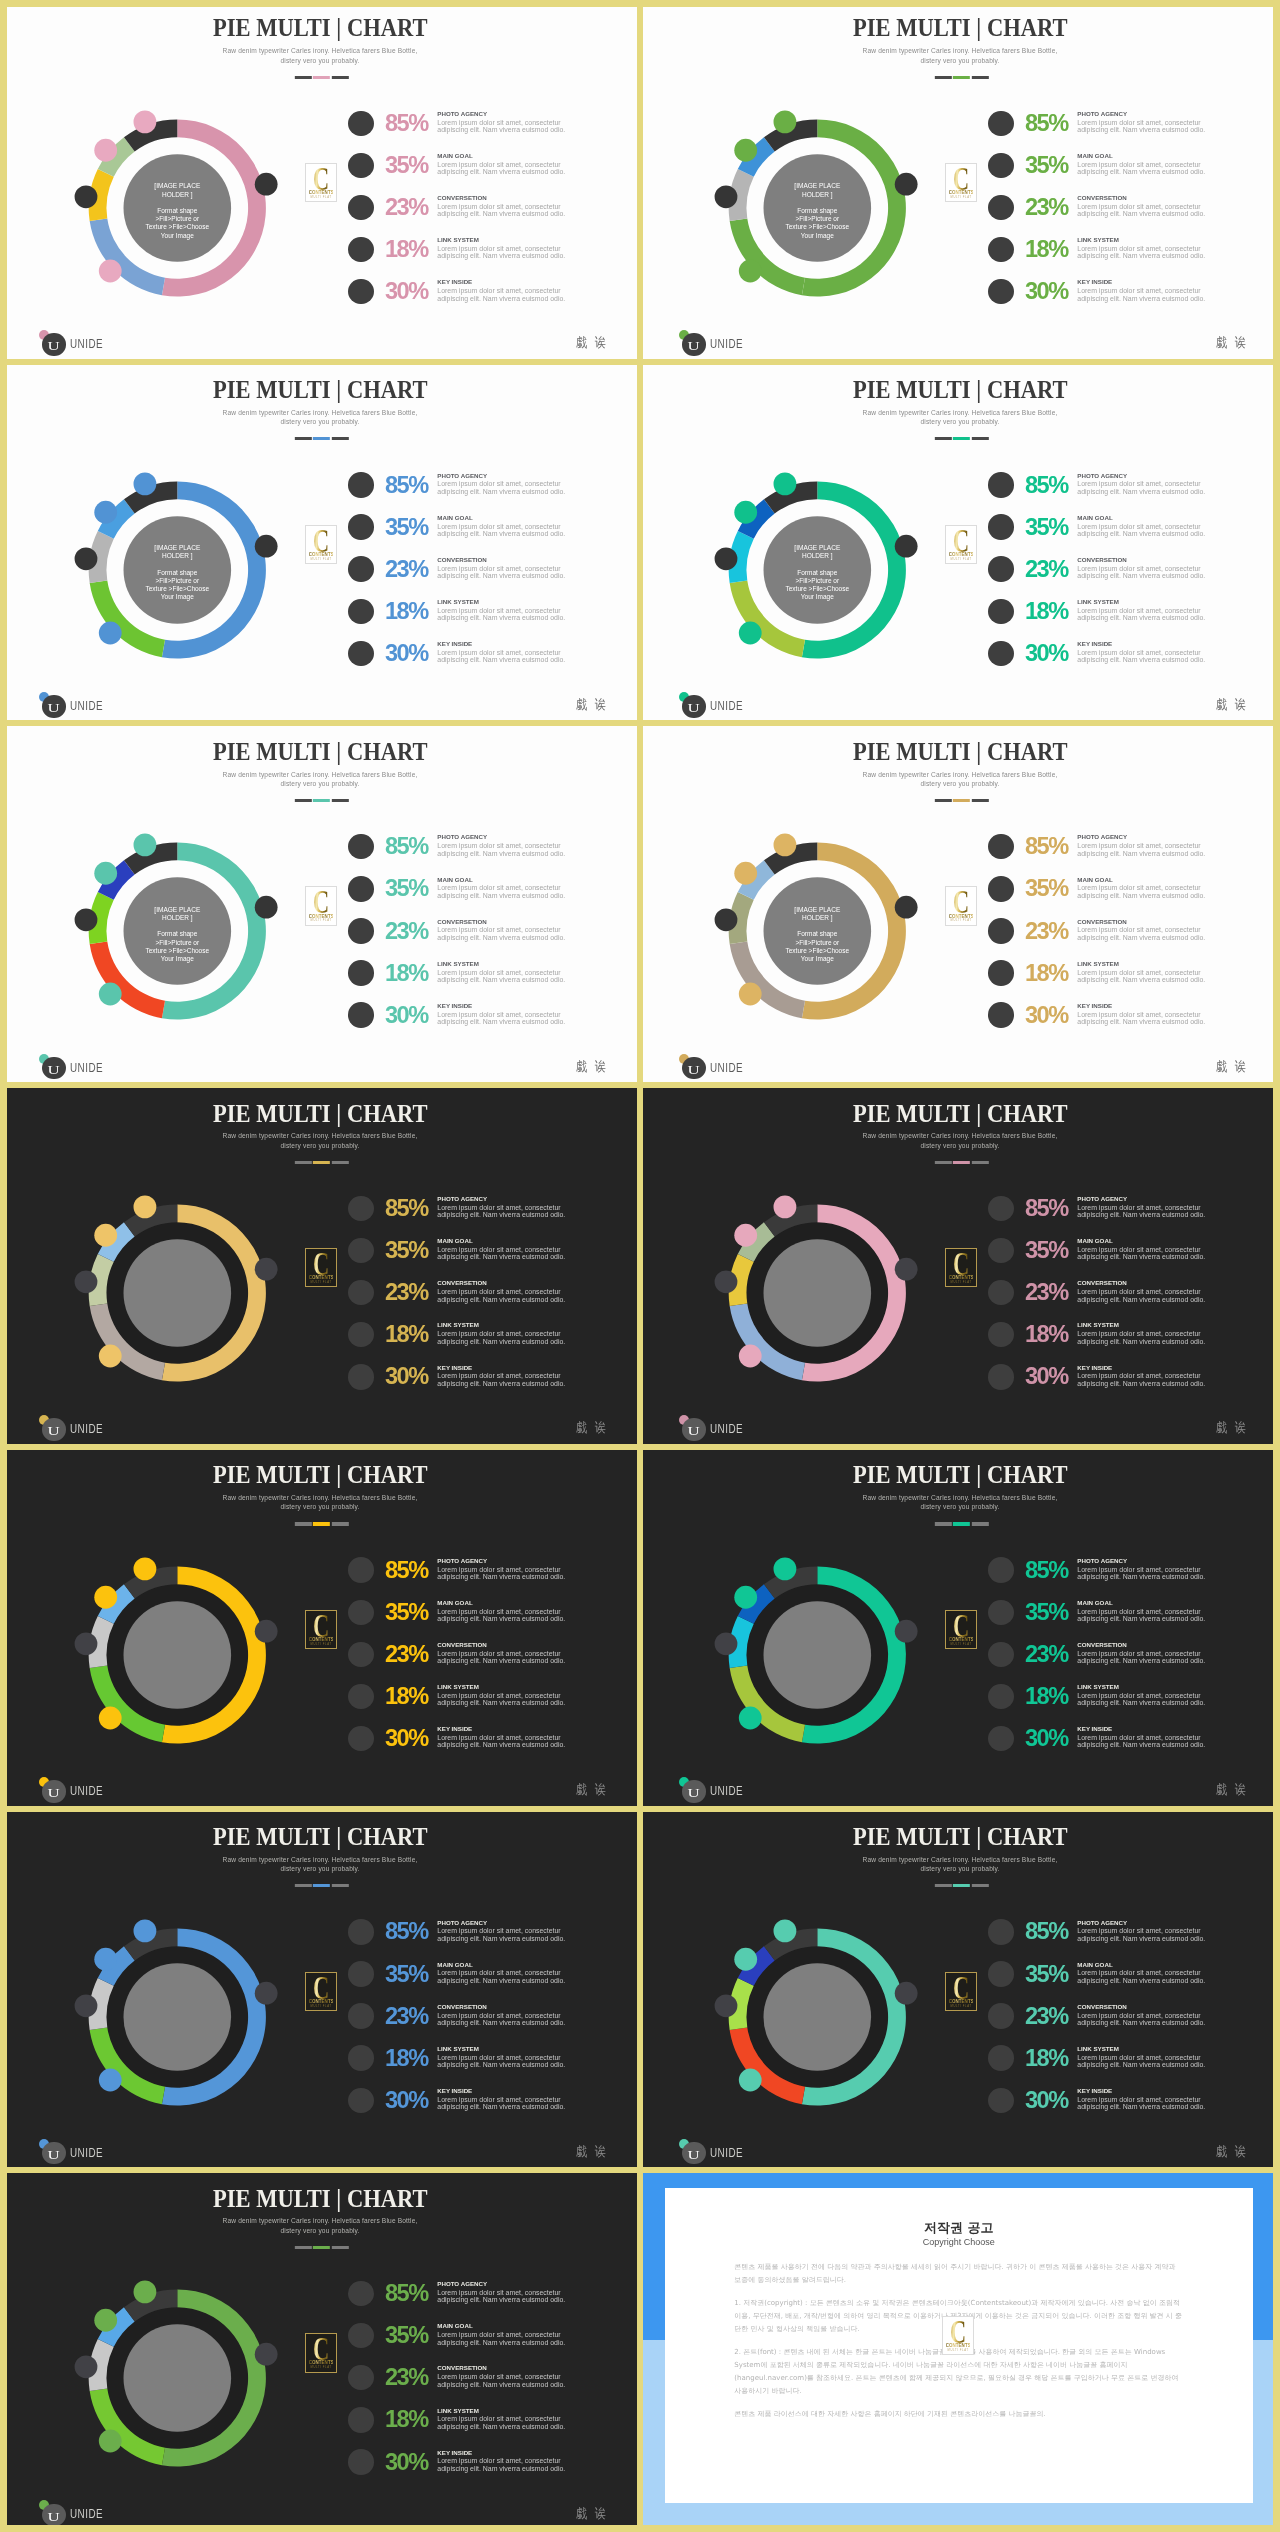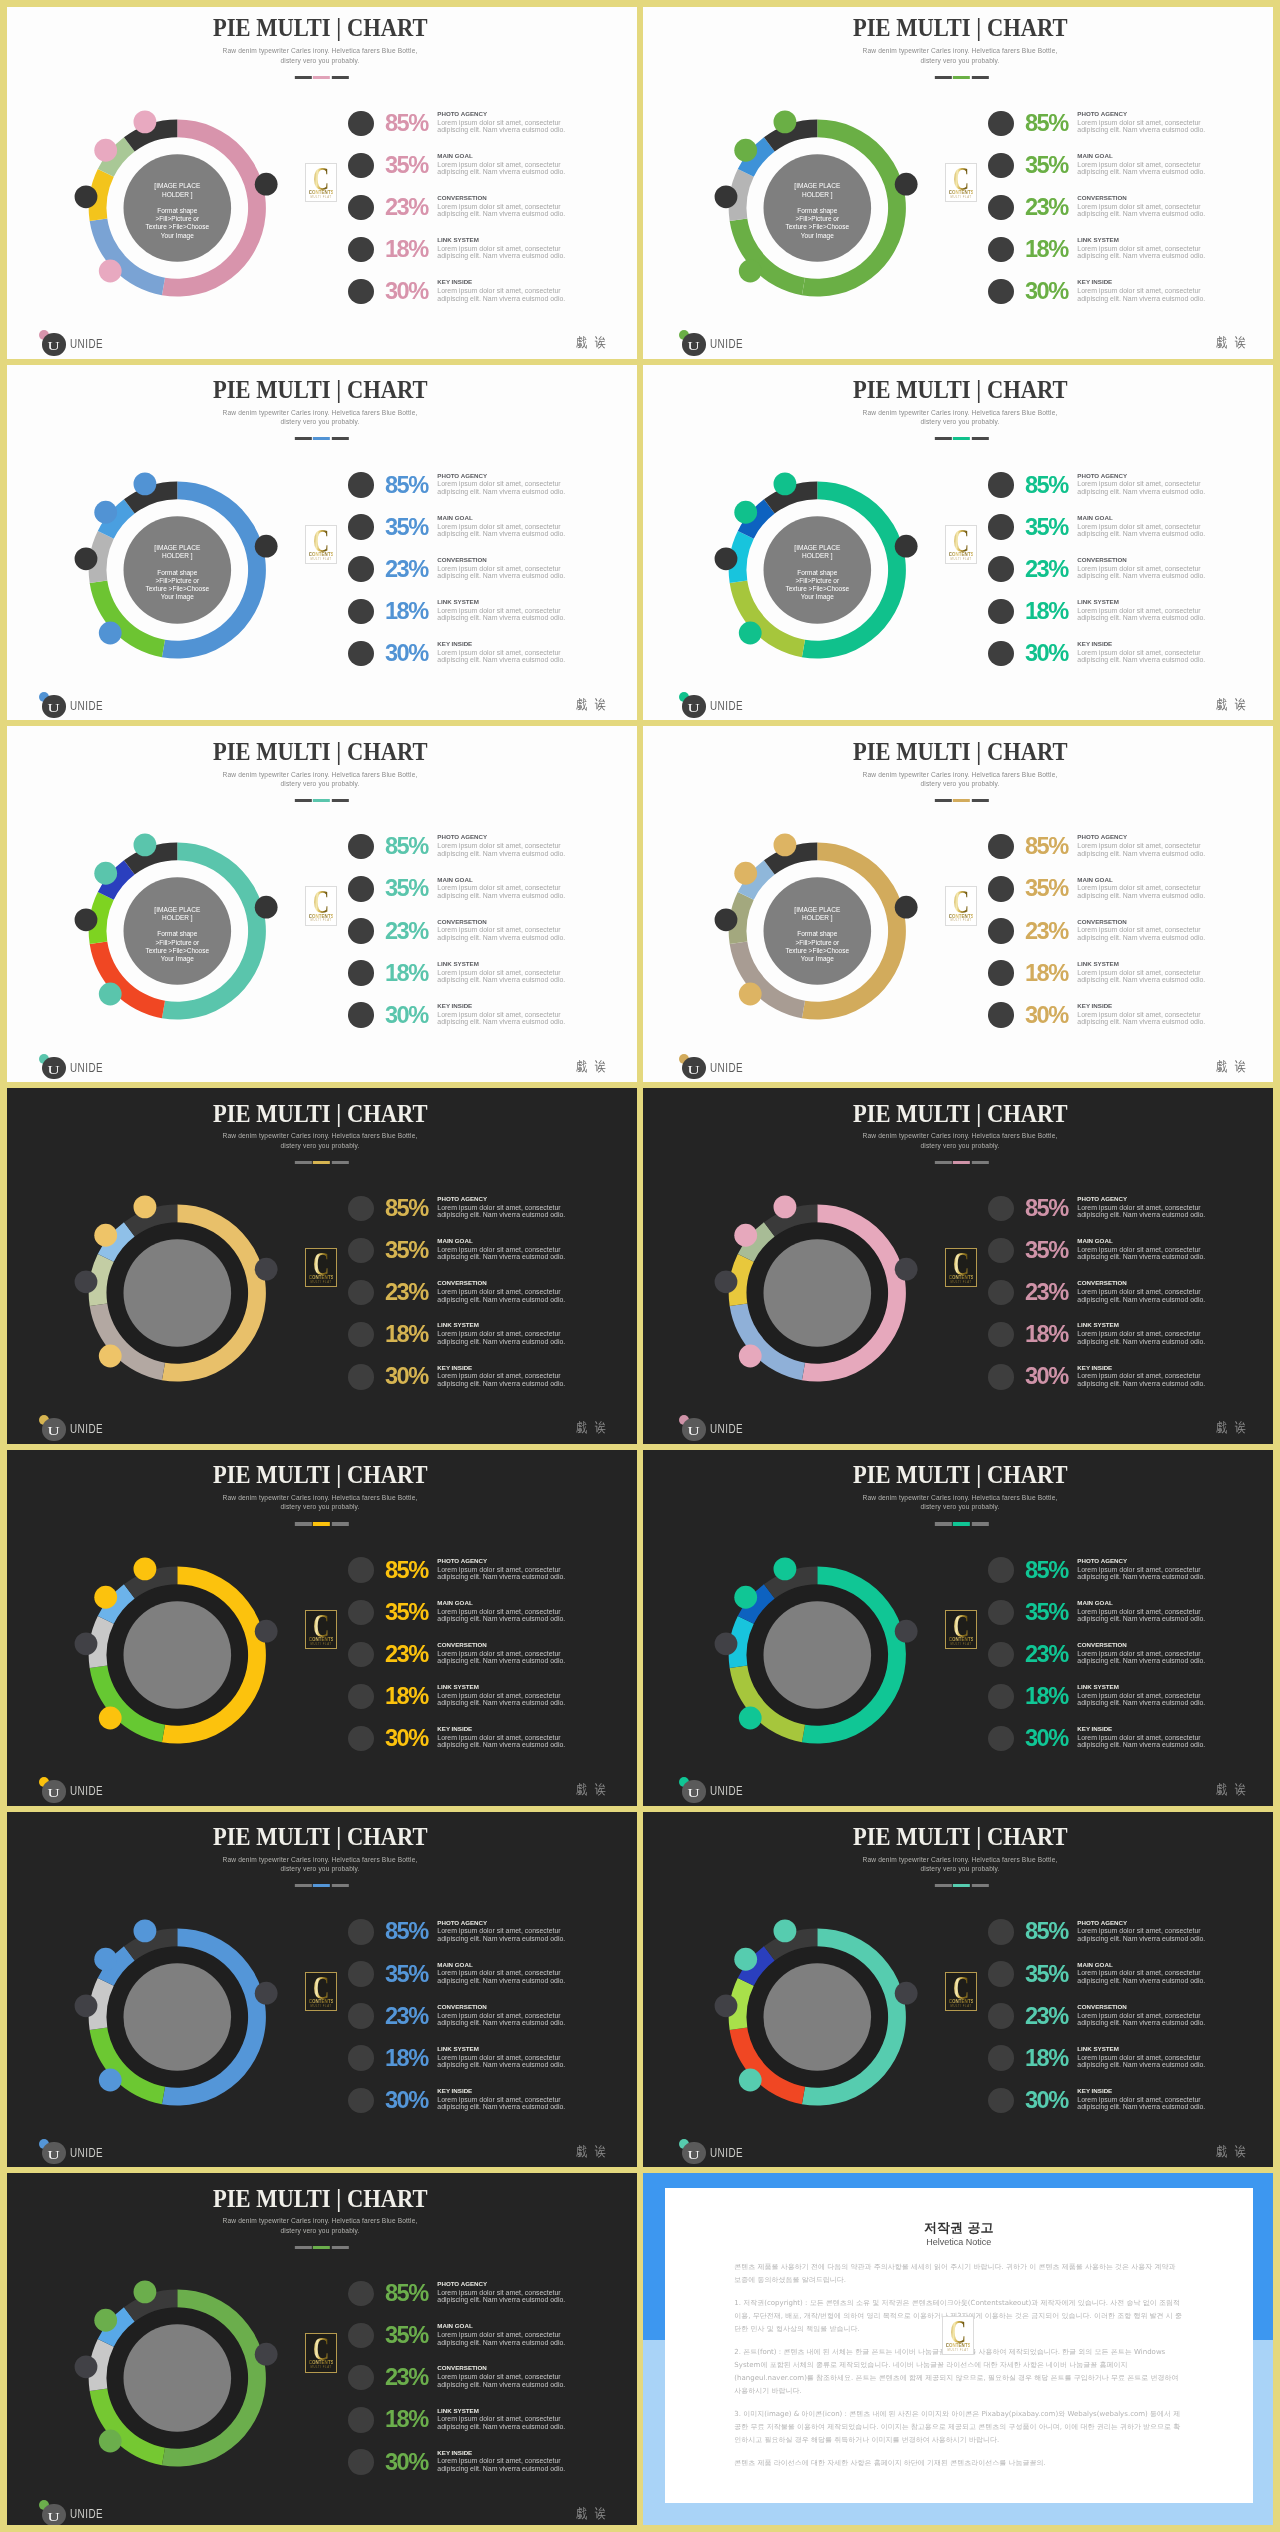--- a/index.html
+++ b/index.html
@@ -1071,26 +1071,25 @@
           <div class="uname" style="color: rgb(207, 207, 203);">UNIDE</div>
         </div>
         <div class="cn" style="color: rgb(140, 140, 140);">戱 诶</div>
       </div>
       <div class="frame"></div>
     </div>
     <div class="slide" style="left: 640px; top: 2170.28px;">
       <div class="inner" style="background: linear-gradient(rgb(61, 151, 240) 0%, rgb(61, 151, 240) 47%, rgb(169, 211, 247) 47%, rgb(169, 211, 247) 100%);">
         <div style="position: absolute; left: 25px; top: 17.5px; width: 587.5px; height: 315px; background: rgb(255, 255, 255); box-sizing: border-box;">
           <div style="position: absolute; left: 0px; top: 33.5px; width: 100%; text-align: center; font-size: 13px; line-height: 14px; font-weight: 700; color: rgb(51, 51, 51); font-family: &quot;DejaVu Sans&quot;, sans-serif;">저작권 공고</div>
-          <div style="position: absolute; left: 0px; top: 49.5px; width: 100%; text-align: center; font-size: 9px; line-height: 11px; color: rgb(85, 85, 85);">Helvetica Notice</div>
+          <div style="position: absolute; left: 0px; top: 49.5px; width: 100%; text-align: center; font-size: 9px; line-height: 11px; color: rgb(85, 85, 85);">Copyright Choose</div>
           <div style="position: absolute; left: 69.3px; top: 73px; width: 450px; font-size: 7px; line-height: 13.2px; color: rgb(180, 180, 180); font-family: &quot;DejaVu Sans&quot;, sans-serif;">
             <div style="margin: 0px 0px 9.4px;">콘텐츠 제품을 사용하기 전에 다음의 약관과 주의사항을 세세히 읽어 주시기 바랍니다. 귀하가 이 콘텐츠 제품을 사용하는 것은 사용자 계약과 보증에 동의하셨음을 알려드립니다.</div>
             <div style="margin: 0px 0px 9.4px;">1. 저작권(copyright) : 모든 콘텐츠의 소유 및 저작권은 콘텐츠테이크아웃(Contentstakeout)과 제작자에게 있습니다. 사전 승낙 없이 조림적 이용, 무단전재, 배포, 개작/변형에 의하여 영리 목적으로 이용하거나 제3자에게 이용하는 것은 금지되어 있습니다. 이러한 조항 행위 발견 시 중단한 민사 및 형사상의 책임을 받습니다.</div>
             <div style="margin: 0px 0px 9.4px;">2. 폰트(font) : 콘텐츠 내에 된 서체는 한글 폰트는 네이버 나눔글꼴의 서체를 사용하여 제작되었습니다. 한글 외의 모든 폰트는 Windows System에 포함된 서체의 종류로 제작되었습니다. 네이버 나눔글꼴 라이선스에 대한 자세한 사항은 네이버 나눔글꼴 홈페이지(hangeul.naver.com)를 참조하세요. 폰트는 콘텐츠에 함께 제공되지 않으므로, 필요하실 경우 해당 폰트를 구입하거나 무료 폰트로 변경하여 사용하시기 바랍니다.</div>
-            <div style="margin: 0px 0px 9.4px;">3. 이미지(image) &amp; 아이콘(icon) : 콘텐츠 내에 된 사진은 이미지와 아이콘은 Pixabay(pixabay.com)와 Webalys(webalys.com) 등에서 제공한 무료 저작물을 이용하여 제작되었습니다. 이미지는 참고용으로 제공되고 콘텐츠의 구성품이 아니며, 이에 대한 권리는 귀하가 받으므로 확인하시고 필요하실 경우 해당를 취득하거나 이미지를 변경하여 사용하시기 바랍니다.</div>
             <div style="margin: 0px 0px 9.4px;">콘텐츠 제품 라이선스에 대한 자세한 사항은 홈페이지 하단에 기재된 콘텐츠라이선스를 나눔글꼴의.</div>
           </div>
           <div class="cbox" style="left: 277px; top: 128px;">
    <div style="position:absolute;left:0;right:0;top:4px;text-align:center;
      font-family:'Liberation Serif',serif;font-weight:700;font-size:33px;line-height:23px;
      transform:scaleX(.68);
      background:linear-gradient(96deg,#7a6219 0%,#c8a643 14%,#f7edb8 30%,#d9bb5c 44%,#9c7e24 60%,#6b5512 74%,#d4b455 90%,#f2e2a0 100%);
      -webkit-background-clip:text;background-clip:text;color:transparent;">C</div>
    <div style="position:absolute;left:0;right:0;top:26.2px;text-align:center;
      font-size:5.4px;line-height:5.4px;font-weight:700;letter-spacing:.1px;transform:scaleX(.82);

